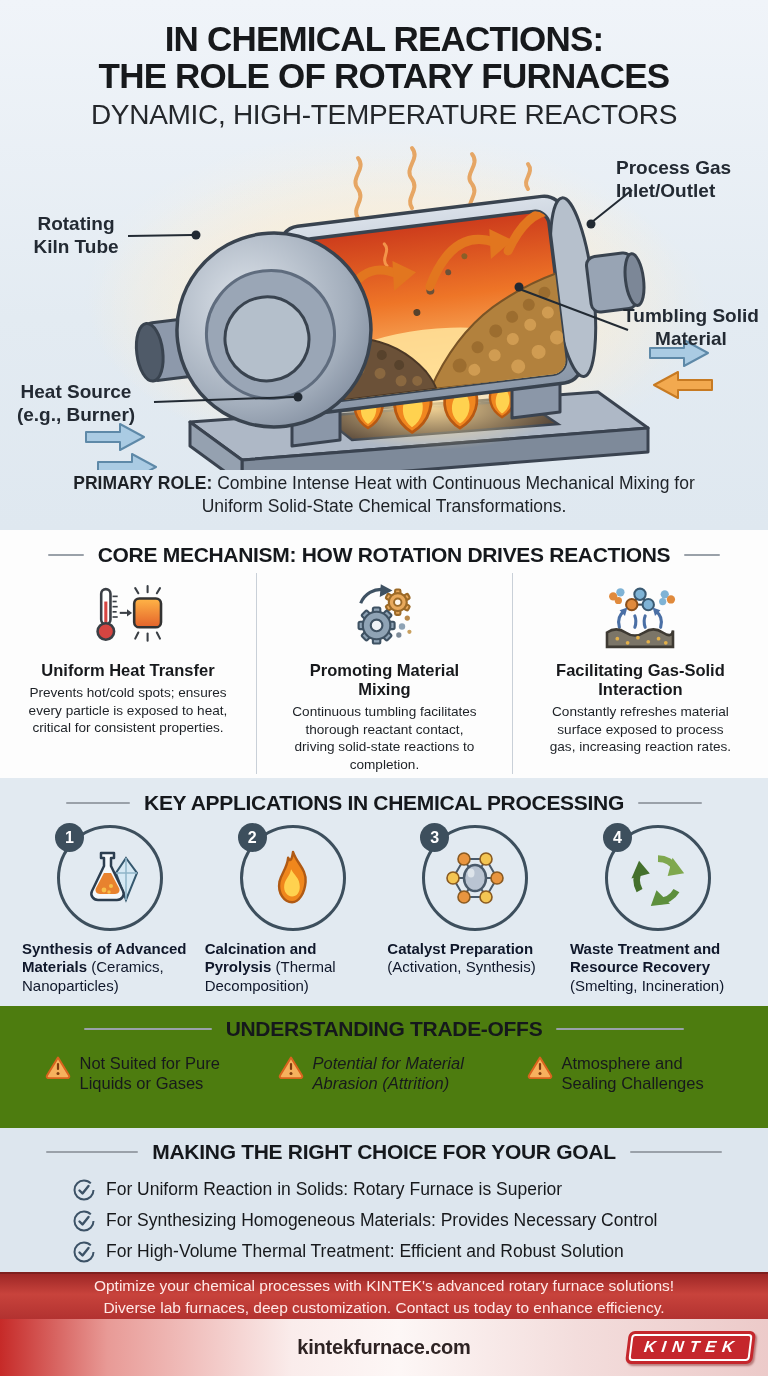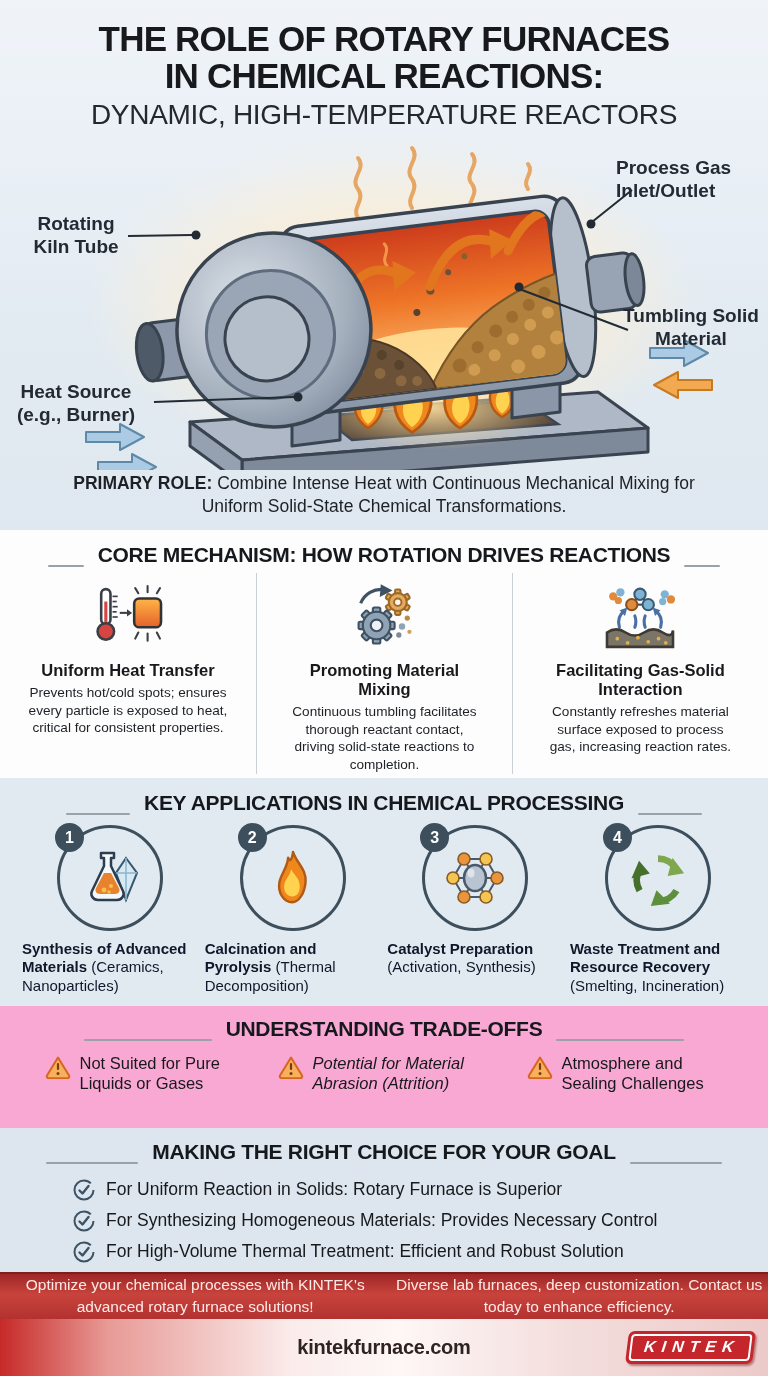--- a/index.html
+++ b/index.html
@@ -13,21 +13,21 @@
   .title { text-align:center; padding-top:20px; font-weight:bold; font-size:35px; line-height:1.06; letter-spacing:-0.8px; color:#17191c; }
   .subtitle { text-align:center; font-size:28px; font-weight:normal; letter-spacing:-0.3px; color:#24272b; margin-top:5px; }
   .diagram { position:absolute; left:0; top:140px; width:768px; height:330px; }
   .diagram svg { position:absolute; left:0; top:0; }
   .dlabel { position:absolute; font-size:19px; font-weight:bold; line-height:1.22; color:#232a33; text-align:center; }
   .dlabel.left-align { text-align:left; }
   .primary { position:absolute; left:64px; top:472px; width:640px; text-align:center; font-size:17.5px; line-height:1.33; color:#1d2126; }
   .primary b { font-weight:bold; }
 
   
-  .sec-head { display:flex; align-items:flex-end; justify-content:center; gap:14px; font-weight:bold; font-size:21px; letter-spacing:-0.3px; color:#15181c; }
+  .sec-head { display:flex; align-items:center; justify-content:center; gap:14px; font-weight:bold; font-size:21px; letter-spacing:-0.3px; color:#15181c; }
   .dash { height:2px; background:#9aa1a9; border-radius:1px; }
 
   
   .core { height:248px; background:#fdfdfd; padding-top:13px; }
   .core-cols { display:flex; margin-top:6px; }
   .core-col { width:33.33%; padding:0 32px; text-align:center; }
   .core-col + .core-col { border-left:1px solid #c9d0d8; }
   .core-col.c1 { padding:0 26px; }
   .icon-box { height:88px; display:flex; align-items:center; justify-content:center; }
   .core-title { font-size:16.5px; font-weight:bold; line-height:1.15; color:#17191c; }
@@ -36,55 +36,55 @@
   
   .apps { height:228px; background:#e2eaf1; padding-top:13px; }
   .apps-row { display:flex; justify-content:space-between; padding:0 22px; margin-top:10px; }
   .app-item { width:176px; display:flex; flex-direction:column; align-items:center; }
   .app-circle { position:relative; width:106px; height:106px; border:3px solid #3d4f5d; border-radius:50%; display:flex; align-items:center; justify-content:center; }
   .app-num { position:absolute; left:-5px; top:-5px; width:29px; height:29px; border-radius:50%; background:#3d4f5d; color:#fff; font-weight:bold; font-size:16px; display:flex; align-items:center; justify-content:center; }
   .app-cap { margin-top:9px; font-size:15px; line-height:1.22; color:#0f172a; }
   .app-cap b { font-weight:bold; }
 
   
-  .trade { height:122px; background:#f9a8d4; padding-top:11px; }
+  .trade { height:122px; background:#4d7c0f; padding-top:11px; }
   .trade-row { display:flex; justify-content:center; gap:36px; margin-top:12px; }
   .trade-item { display:flex; gap:9px; align-items:flex-start; }
   .trade-item .txt { font-size:16.5px; line-height:1.24; color:#17191c; }
   .t1 .txt { width:162px; } .t2 .txt { width:178px;font-style:italic; } .t3 .txt { width:162px; }
   .warn { flex:0 0 auto; margin-top:2px; }
 
   
   .choice { height:144px; background:#dde6ee; padding-top:12px; }
   .choice-list { margin-top:10px; padding-left:72px; }
   .choice-item { display:flex; align-items:center; gap:10px; height:31px; font-size:17.5px; color:#17191c; }
   .choice-item b { font-weight:normal; }
 
   
   .cta { height:47px; background:linear-gradient(180deg,#9e2726 0%, #c8433c 45%, #b23230 100%); border-top:2px solid #7e1f1e;
-         display:flex; flex-direction:row; justify-content:center; text-align:center; color:#ffe9e7; font-size:15.5px; line-height:1.42; }
+         display:flex; flex-direction:column; justify-content:center; text-align:center; color:#ffe9e7; font-size:15.5px; line-height:1.42; }
 
   
   .footer { height:57px; position:relative;
     background:linear-gradient(90deg,#c62a28 0%, #e89a96 14%, #faeceb 38%, #fdf7f6 52%, #f3dddc 75%, #eccac9 100%);
     display:flex; align-items:center; justify-content:center; }
   .site { font-size:20px; font-weight:bold; color:#2e2323; letter-spacing:-0.2px; }
   .logo { position:absolute; right:14px; top:12px; background:#c5262c; border-radius:6px; padding:3px; transform:skewX(-7deg); box-shadow:2px 2px 2px rgba(120,20,20,.45); }
   .logo-inner { border:2px solid #fff; border-radius:4px; padding:2px 9px 3px 12px; }
   .logo-inner span { color:#fff; font-weight:bold; font-style:italic; font-size:16px; letter-spacing:6px; }
 </style>
 </head>
 <body>
 
 <div class="page">
 
   <div class="hero">
     <div class="title">
+      <div>IN CHEMICAL REACTIONS:</div>
       <div>THE ROLE OF ROTARY FURNACES</div>
-      <div>IN CHEMICAL REACTIONS:</div>
     </div>
     <div class="subtitle">DYNAMIC, HIGH-TEMPERATURE REACTORS</div>
 
     <div class="diagram">
       <svg width="768" height="330" viewBox="0 0 768 330">
         <defs>
           <radialGradient id="gGlow" cx="50%" cy="50%" r="50%">
             <stop offset="0%" stop-color="#ffeccb" stop-opacity="0.9"></stop>
               <stop offset="100%" stop-color="#ffeccb" stop-opacity="0"></stop>
           </radialGradient>

